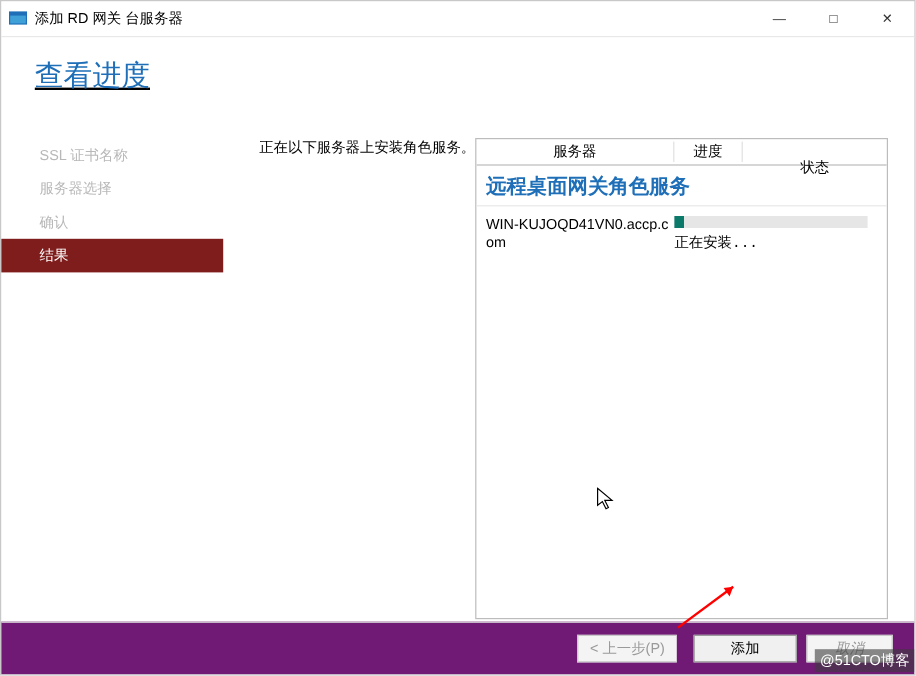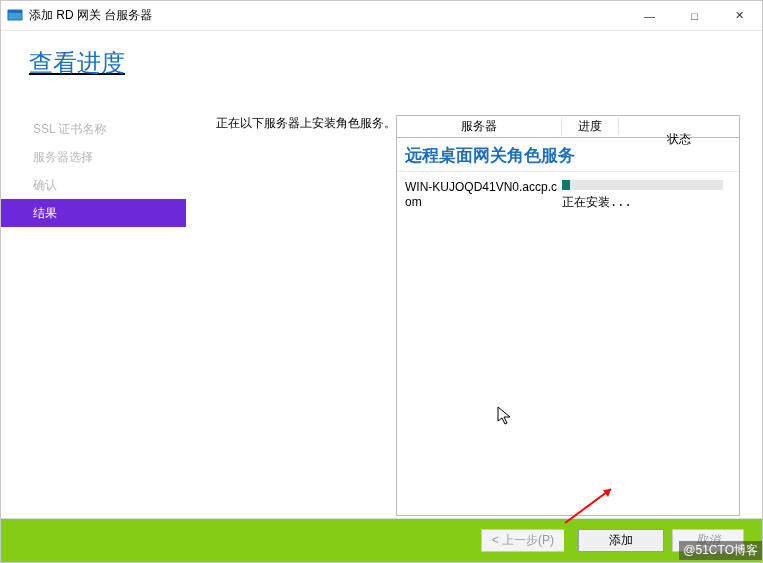--- a/index.html
+++ b/index.html
@@ -59,21 +59,21 @@
       width: 185px;
       padding: 24px 0 0 0;
     }
     .sidebar-item {
       padding: 4px 0 4px 32px;
       font-size: 12px;
       color: #b8b8b8;
       line-height: 20px;
     }
     .sidebar-item.active {
-      background: #6d28d9;
+      background: #7f1d1d;
       color: #fff;
     }
     .main-panel {
       flex: 1;
       padding: 24px 22px 0 30px;
       display: flex;
       flex-direction: row;
     }
     .instruction {
       font-size: 12px;
@@ -138,21 +138,21 @@
       font-size: 12px;
       color: #000;
       margin-top: 4px;
     }
     .cell-status { width: 112px; padding-left: 6px; }
     .footer {
       position: absolute;
       left: 0; right: 0; bottom: 0;
       height: 44px;
       border-top: 1px solid #dcdcdc;
-      background: #84cc16;
+      background: #701a75;
       display: flex;
       align-items: center;
       justify-content: flex-end;
       padding-right: 18px;
       gap: 0;
     }
     .btn {
       height: 23px;
       min-width: 80px;
       padding: 0 10px;

